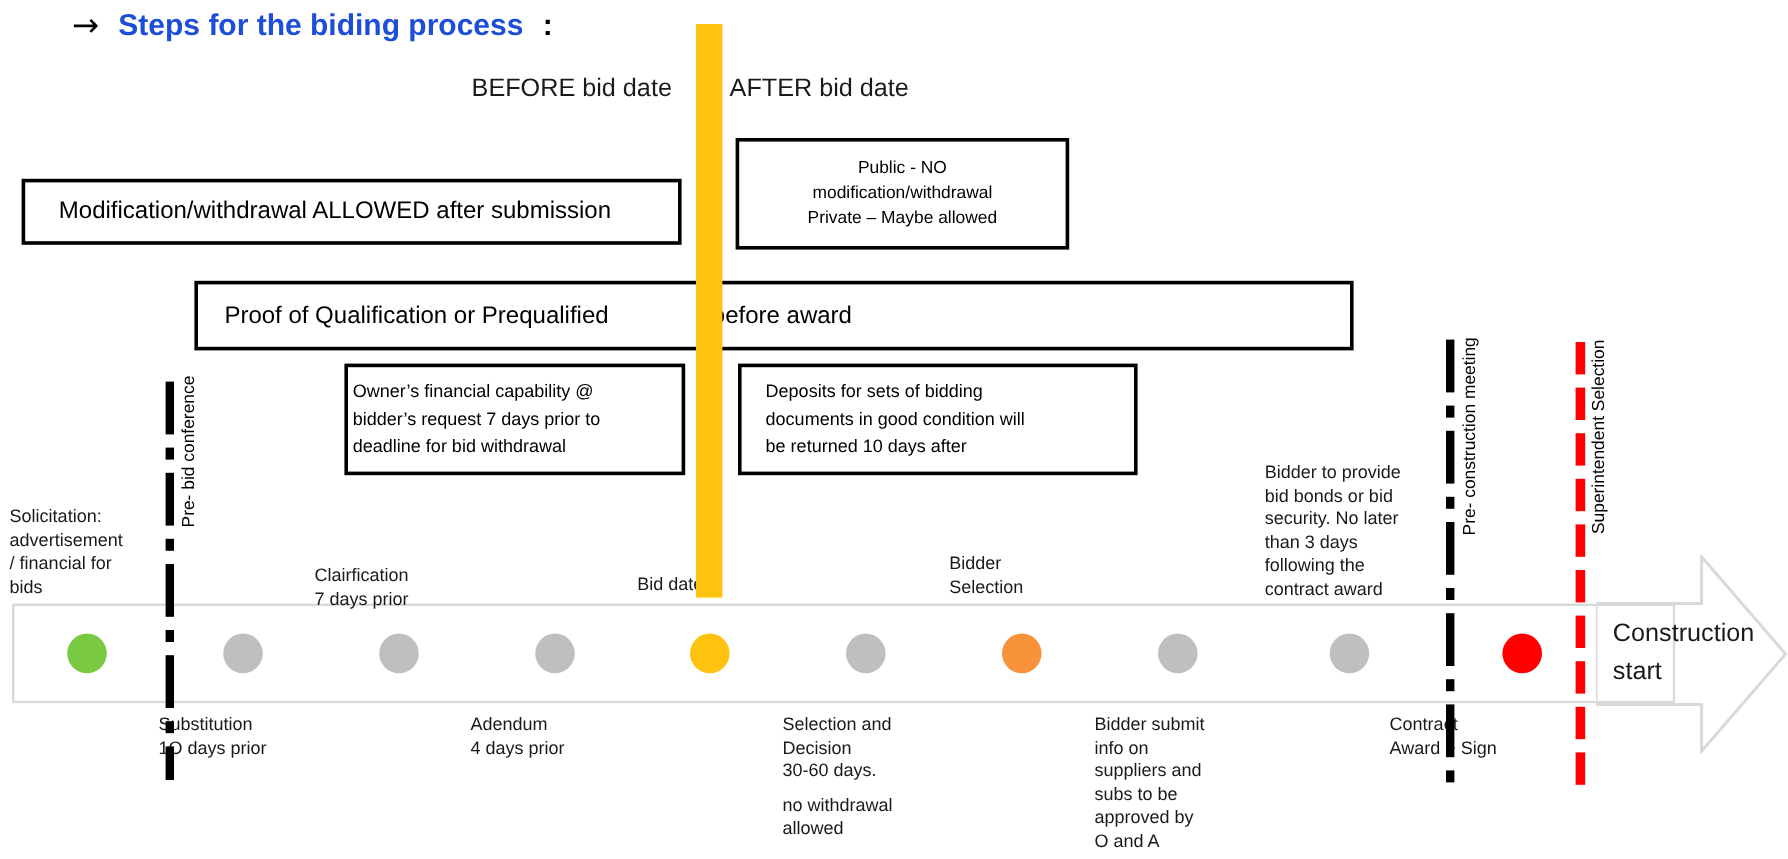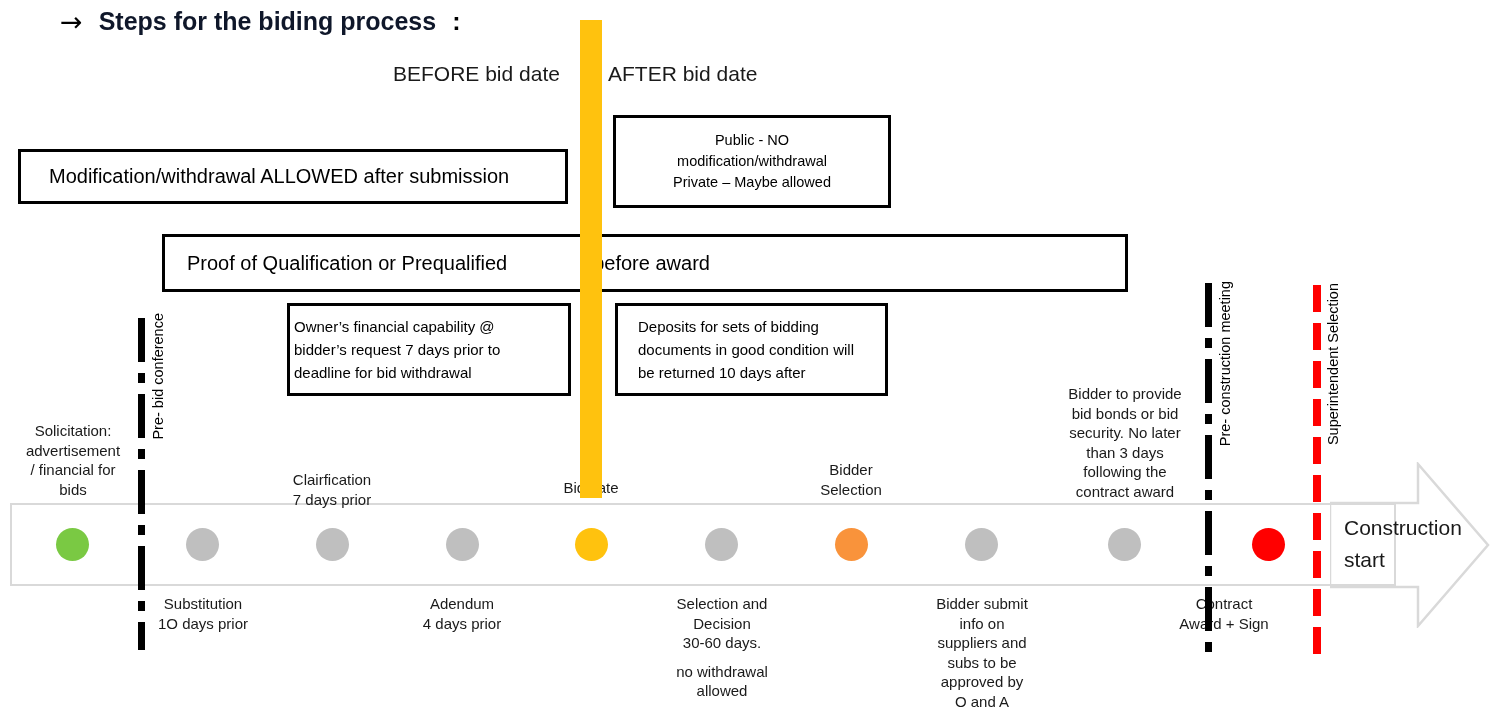--- a/index.html
+++ b/index.html
@@ -32,21 +32,21 @@
   }
   .title-arrow {
     font-size: 27px;
     line-height: 1;
     color: #000;
     font-family: "DejaVu Sans", sans-serif;
   }
   .title-text {
     font-size: 25px;
     font-weight: bold;
-    color: #0f172a;
+    color: #1d4ed8;
     line-height: 1;
   }
   .title-colon {
     font-size: 25px;
     font-weight: bold;
     color: #000000;
     line-height: 1;
   }
 
   
@@ -107,21 +107,21 @@
   .box-proof .seg-2 { margin-left: 86px; }
 
   .box-owner {
     left: 287px; top: 303px; width: 284px; height: 93px;
     padding-left: 4px;
     z-index: 7;
   }
   .box-owner .box-text { font-size: 15px; text-align: left; line-height: 1.55; }
 
   .box-deposit {
-    left: 615px; top: 303px; width: 273px; height: 93px;
+    left: 615px; top: 303px; width: 333px; height: 93px;
     padding-left: 20px;
     z-index: 7;
   }
   .box-deposit .box-text { font-size: 15px; text-align: left; line-height: 1.55; }
 
   
   .vline {
     position: absolute;
     width: 7px;
     z-index: 8;
@@ -185,21 +185,21 @@
     top: 528px;
     z-index: 3;
   }
 
   
   .caption {
     position: absolute;
     font-size: 15px;
     line-height: 1.3;
     color: #1a1a1a;
-    text-align: center;
+    text-align: left;
     z-index: 3;
   }
   .caption.above { }
   .caption.below { }
 </style>
 </head>
 <body>
 
 <div id="stage">
 

